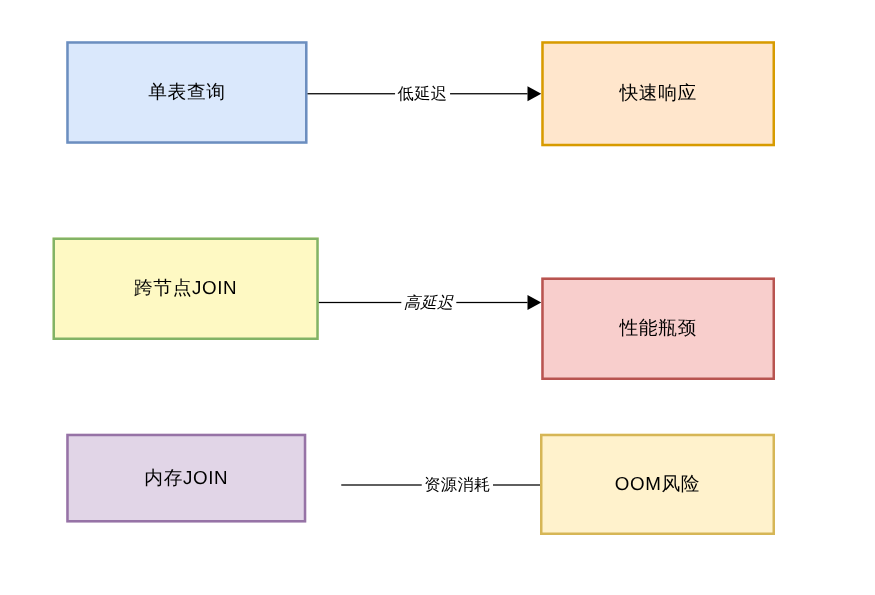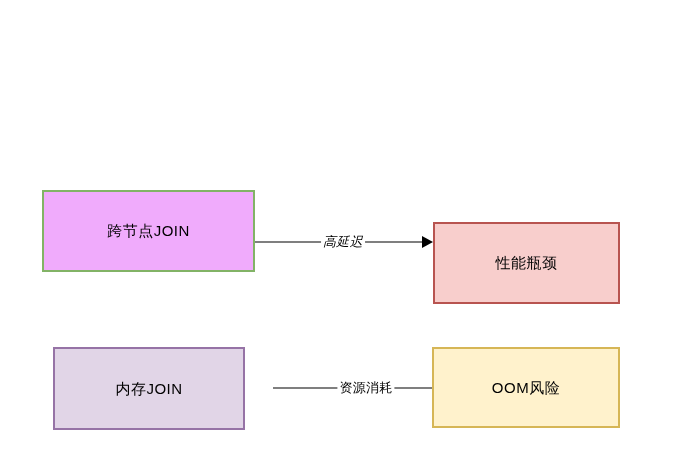--- a/index.html
+++ b/index.html
@@ -86,33 +86,49 @@
   #row-3 { top: 0; height: 160px; }
 
   #node-single-table-query { left: 53px;  top: 33px;  width: 193px; height: 82px; }
   #node-fast-response      { left: 433px; top: 33px;  width: 187px; height: 84px; }
   #edge-low-latency        { left: 246px; top: 64px;  width: 187px; }
 
   #node-cross-node-join    { left: 42px;  top: 190px; width: 213px; height: 82px; }
   #node-perf-bottleneck    { left: 433px; top: 190px; width: 187px; height: 82px; margin-top: 32px; }
   #edge-high-latency       { left: 255px; top: 231px; width: 142px; font-style: italic; }
 
-  #node-memory-join        { left: 53px;  top: 347px; width: 192px; height: 83px; }
+  #node-memory-join        { left: 53px;  top: 347px; width: 192px; height: 71px; }
   #node-oom-risk           { left: 432px; top: 347px; width: 188px; height: 81px; }
   #edge-resource-consume   { left: 245px; top: 377px; width: 187px; margin-left: 28px; }
 </style>
 </head>
 <body style="background: rgb(255, 255, 255);">
 
 <div id="diagram-canvas">
 
+  <div class="flow-row" id="row-1">
+
+    <div class="node-box" id="node-single-table-query" style="background-color: rgb(218, 232, 252); border-color: rgb(108, 142, 191);">
+      <span class="node-label">单表查询</span>
+    </div>
+
+    <div class="edge" id="edge-low-latency">
+      <div class="edge-line" style="width: 176px; border-top-color: rgb(0, 0, 0);"></div>
+      <div class="edge-arrowhead" style="left: 176px; border-left-color: rgb(0, 0, 0);"></div>
+      <span class="edge-label" style="left:92px;">低延迟</span>
+    </div>
+
+    <div class="node-box" id="node-fast-response" style="background-color: rgb(255, 230, 204); border-color: rgb(215, 155, 0);">
+      <span class="node-label">快速响应</span>
+    </div>
+  </div>
 
   <div class="flow-row" id="row-2">
 
-    <div class="node-box" id="node-cross-node-join" style="background-color: #f0abfc; border-color: rgb(130, 179, 102);">
+    <div class="node-box" id="node-cross-node-join" style="background-color: #fef9c3; border-color: rgb(130, 179, 102);">
       <span class="node-label">跨节点JOIN</span>
     </div>
 
     <div class="edge" id="edge-high-latency">
       <div class="edge-line" style="width: 167px; border-top-color: rgb(0, 0, 0);"></div>
       <div class="edge-arrowhead" style="left: 167px; border-left-color: rgb(0, 0, 0);"></div>
       <span class="edge-label" style="left:88px;">高延迟</span>
     </div>
 
     <div class="node-box" id="node-perf-bottleneck" style="background-color: rgb(248, 206, 204); border-color: rgb(184, 84, 80);">

